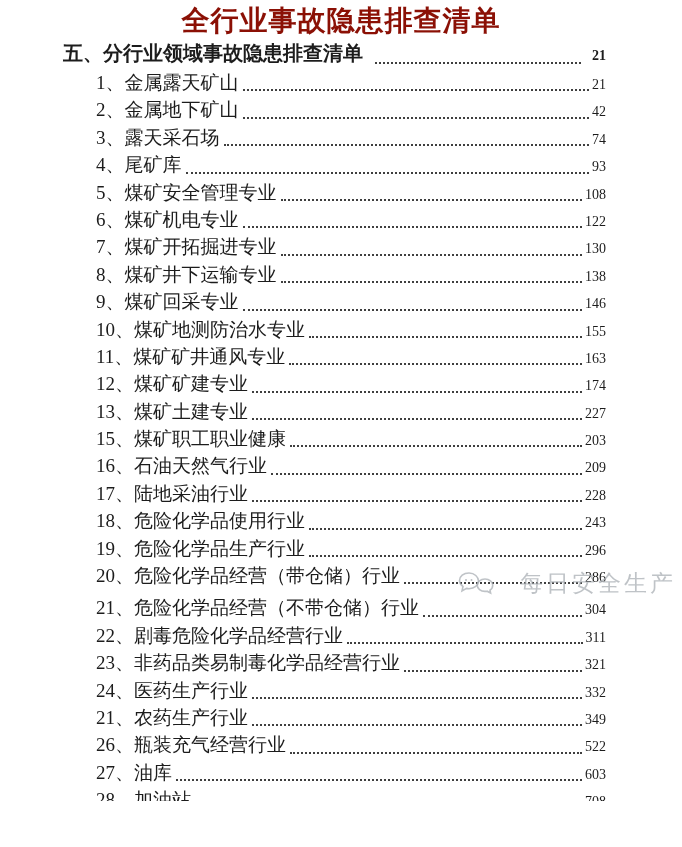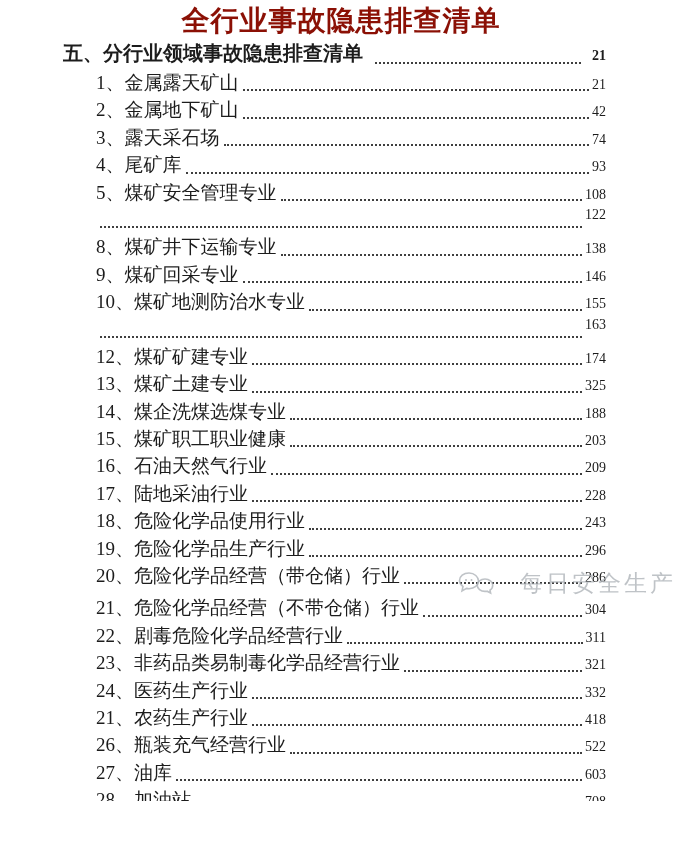--- a/index.html
+++ b/index.html
@@ -102,56 +102,58 @@
     <span class="toc-label">4、尾矿库</span>
     <span class="dots"></span>
     <span class="toc-page">93</span>
   </div>
       <div class="toc-row indent">
     <span class="toc-label">5、煤矿安全管理专业</span>
     <span class="dots"></span>
     <span class="toc-page">108</span>
   </div>
       <div class="toc-row indent">
+    <span class="toc-label">6、煤矿机电专业</span>
     <span class="dots"></span>
     <span class="toc-page">122</span>
   </div>
       <div class="toc-row indent">
+    <span class="toc-label">7、煤矿开拓掘进专业</span>
+    <span class="dots"></span>
+    <span class="toc-page">130</span>
+  </div>
+      <div class="toc-row indent">
     <span class="toc-label">8、煤矿井下运输专业</span>
     <span class="dots"></span>
     <span class="toc-page">138</span>
   </div>
       <div class="toc-row indent">
     <span class="toc-label">9、煤矿回采专业</span>
     <span class="dots"></span>
     <span class="toc-page">146</span>
   </div>
       <div class="toc-row indent">
     <span class="toc-label">10、煤矿地测防治水专业</span>
     <span class="dots"></span>
     <span class="toc-page">155</span>
   </div>
       <div class="toc-row indent">
+    <span class="toc-label">11、煤矿矿井通风专业</span>
     <span class="dots"></span>
     <span class="toc-page">163</span>
   </div>
       <div class="toc-row indent">
     <span class="toc-label">12、煤矿矿建专业</span>
     <span class="dots"></span>
     <span class="toc-page">174</span>
   </div>
       <div class="toc-row indent">
     <span class="toc-label">13、煤矿土建专业</span>
     <span class="dots"></span>
-    <span class="toc-page">325</span>
-  </div>
-      <div class="toc-row indent">
-    <span class="toc-label">14、煤企洗煤选煤专业</span>
-    <span class="dots"></span>
-    <span class="toc-page">188</span>
+    <span class="toc-page">227</span>
   </div>
       <div class="toc-row indent">
     <span class="toc-label">15、煤矿职工职业健康</span>
     <span class="dots"></span>
     <span class="toc-page">203</span>
   </div>
       <div class="toc-row indent">
     <span class="toc-label">16、石油天然气行业</span>
     <span class="dots"></span>
     <span class="toc-page">209</span>
@@ -192,21 +194,21 @@
     <span class="toc-page">321</span>
   </div>
       <div class="toc-row indent">
     <span class="toc-label">24、医药生产行业</span>
     <span class="dots"></span>
     <span class="toc-page">332</span>
   </div>
       <div class="toc-row indent">
     <span class="toc-label">21、农药生产行业</span>
     <span class="dots"></span>
-    <span class="toc-page">418</span>
+    <span class="toc-page">349</span>
   </div>
       <div class="toc-row indent">
     <span class="toc-label">26、瓶装充气经营行业</span>
     <span class="dots"></span>
     <span class="toc-page">522</span>
   </div>
       <div class="toc-row indent">
     <span class="toc-label">27、油库</span>
     <span class="dots"></span>
     <span class="toc-page">603</span>

